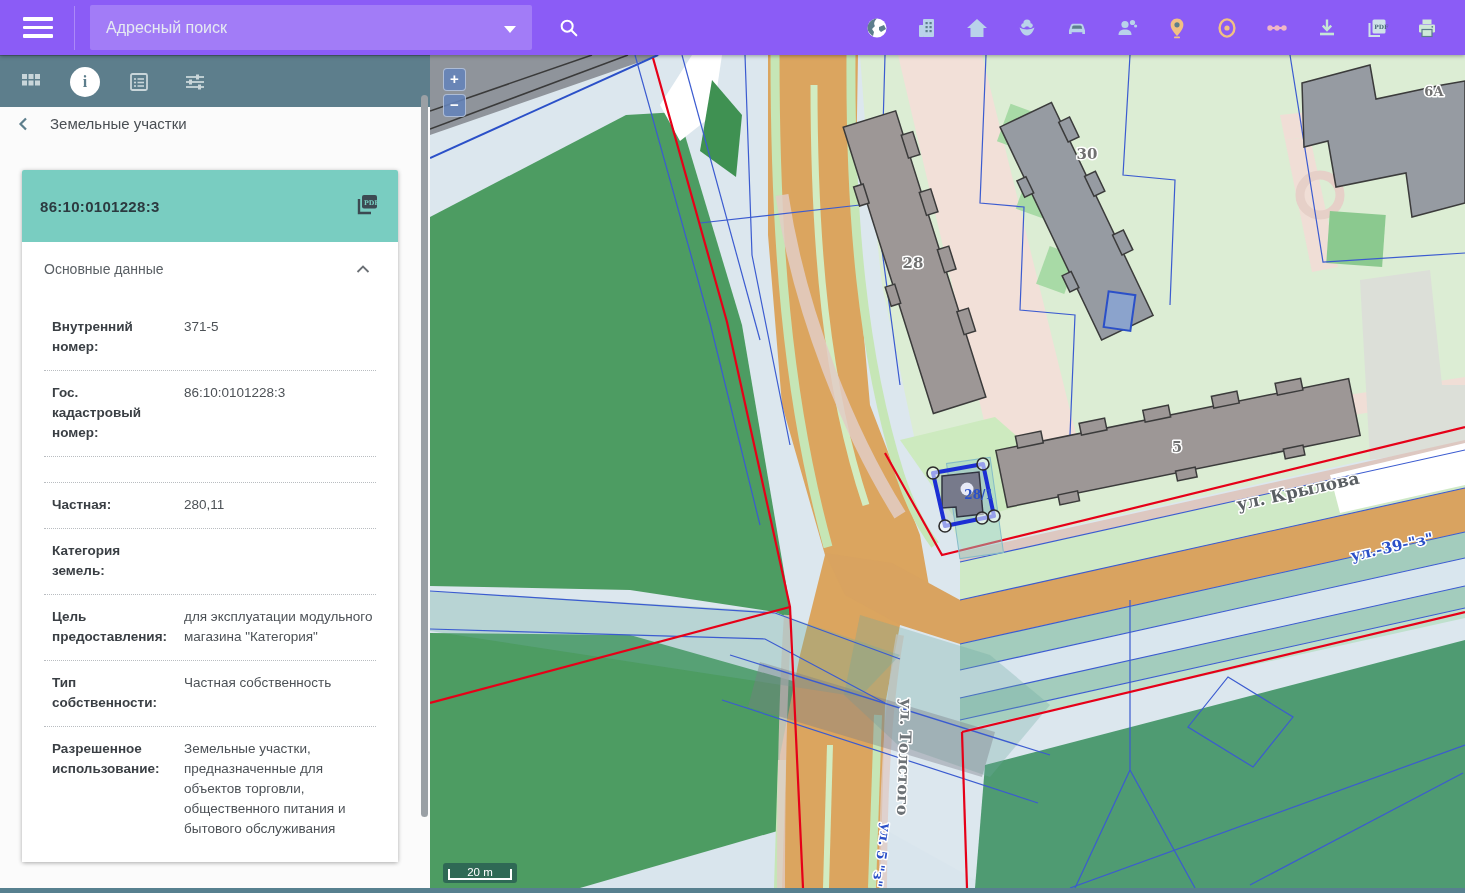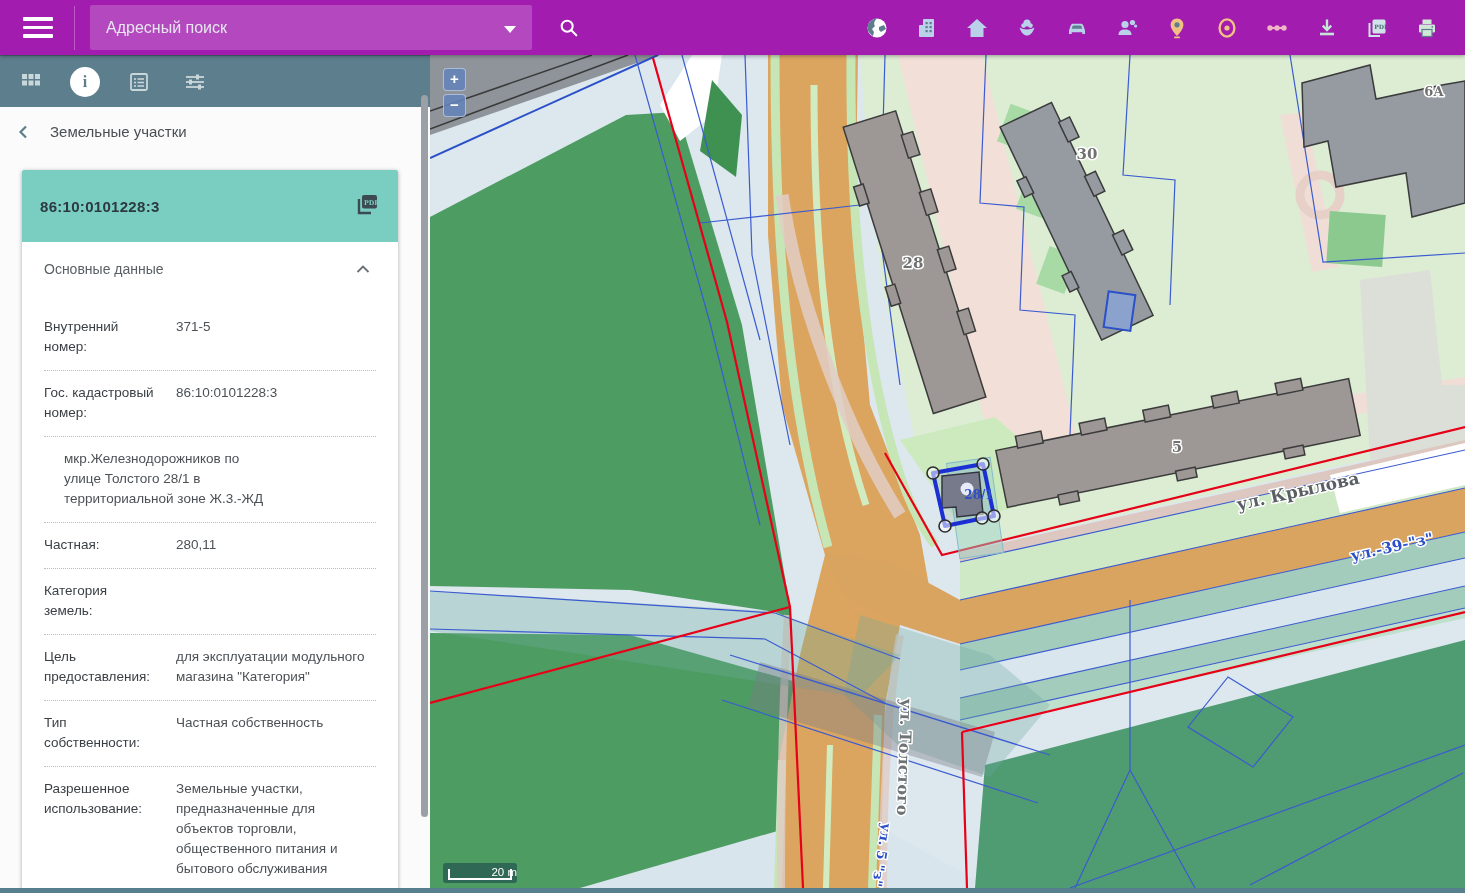--- a/index.html
+++ b/index.html
@@ -1,21 +1,21 @@
 <!DOCTYPE html>
 <html><head>
 <meta charset="utf-8">
 <style>
   * { margin:0; padding:0; box-sizing:border-box; }
   html,body { width:1465px; height:893px; overflow:hidden; background:#eceff1;
               font-family:"Liberation Sans", sans-serif; }
 
   
   .topbar { position:absolute; left:0; top:0; width:1465px; height:55px;
-            background:#a21caf; display:flex; align-items:center; z-index:30;
+            background:#8b5cf6; display:flex; align-items:center; z-index:30;
             box-shadow:0 1px 4px rgba(0,0,0,.35); }
   .hamburger { width:56px; height:40px; margin-left:10px; display:flex; flex-direction:column;
                justify-content:center; gap:5px; align-items:center; cursor:pointer; }
   .hamburger span { width:30px; height:3.5px; background:#fff; border-radius:1px; }
   .tb-divider { width:1px; height:44px; background:rgba(255,255,255,.28); margin-left:8px; }
   .search-box { position:relative; margin-left:15px; width:442px; height:45px;
                 background:rgba(255,255,255,.20); border-radius:2px;
                 display:flex; align-items:center; padding:0 16px; }
   .search-box .ph { color:#e9f0f2; font-size:16px; opacity:.95; }
   .caret-down { position:absolute; right:16px; top:21px; width:0; height:0;
@@ -28,56 +28,56 @@
             cursor:pointer; }
 
   
   .sidebar { position:absolute; left:0; top:55px; width:430px; height:833px;
              background:#fbfbfb; overflow:hidden; z-index:20; }
   .tabbar { height:52px; background:#5d7e8c; border-top:1px solid rgba(0,0,0,.18);
             display:flex; align-items:center; gap:22px; padding-left:14px; }
   .tab { width:34px; height:34px; display:flex; align-items:center; justify-content:center; cursor:pointer; }
   .tab.active { background:#fff; border-radius:50%; width:30px; height:30px; }
   .tab.active .info-i { color:#5d7e8c; font-weight:bold; font-size:16px; font-family:"Liberation Serif",serif; }
-  .panel-title { display:flex; align-items:center; gap:18px; padding:16px 0 6px 16px; }
+  .panel-title { display:flex; align-items:center; gap:18px; padding:8px 0 6px 16px; }
   .panel-title .txt { color:#4a4f54; font-size:15px; }
   .card { position:absolute; left:22px; top:115px; width:376px;
           box-shadow:0 1px 4px rgba(0,0,0,.33); border-radius:2px; background:#fff; }
   .card-head { height:72px; background:#79cdc1; display:flex; align-items:center;
                justify-content:space-between; padding:0 18px; border-radius:2px 2px 0 0; }
   .card-head .num { font-size:15px; font-weight:bold; color:#2c3a40; letter-spacing:.3px; }
   .pdf-btn { cursor:pointer; }
   .card-body { background:#fff; padding:0 0 10px 0; }
   .section-head { display:flex; align-items:center; justify-content:space-between;
                   padding:19px 28px 8px 22px; }
   .section-head .txt { color:#5a6065; font-size:14px; }
   .rows { padding:20px 22px 0 22px; }
   .frow { display:flex; padding:12px 0 13px 0; border-bottom:1px dotted #b9bdc1; }
   .frow:last-child { border-bottom:none; }
-  .flabel { width:112px; min-width:112px; font-weight:normal; color:#3a3f44;
-            font-size:13.5px; line-height:20px; }
+  .flabel { width:112px; min-width:112px; font-weight:bold; color:#3a3f44;
+            font-size:13.5px; line-height:20px;margin-left:8px; }
   .fvalue { margin-left:20px; color:#4c5156; font-size:13.5px; line-height:20px; width:216px; }
   .vscroll { position:absolute; right:2px; top:40px; width:7px; height:722px;
              background:#9aa0a5; border-radius:4px; }
 
   
   .map { position:absolute; left:430px; top:55px; width:1035px; height:833px;
          background:#dce7ee; overflow:hidden; z-index:10; }
   .map svg { position:absolute; left:0; top:0; }
   svg text { font-family:"DejaVu Serif","Liberation Serif",serif; font-weight:bold; }
   .halo { paint-order:stroke; stroke:#ffffff; stroke-width:3px; stroke-linejoin:round; }
   .zoomctl { position:absolute; left:13px; top:13px; width:23px; z-index:12; }
   .zbtn { width:23px; height:23px; background:rgba(100,131,185,.88); border:1px solid rgba(255,255,255,.45);
           border-radius:4px; color:#fff; font-size:15px; font-weight:bold; text-align:center;
           line-height:20px; cursor:pointer; margin-bottom:3px; }
   .scalebar { position:absolute; left:13px; top:808px; width:74px; height:20px;
               background:rgba(42,96,84,.85); border-radius:3px; z-index:12; }
   .scalebar .bracket { position:absolute; left:5px; right:5px; top:6px; bottom:3px;
                        border-left:2px solid #fff; border-right:2px solid #fff; border-bottom:2px solid #fff; }
-  .scalebar .txt { position:absolute; width:100%; text-align:right; top:3px;
+  .scalebar .txt { position:absolute; width:100%; text-align:center; top:3px;
                    color:#fff; font-size:11.5px; font-family:"Liberation Sans",sans-serif; }
 
   .bottomstrip { position:absolute; left:0; bottom:0; width:1465px; height:5px;
                  background:#57808f; z-index:40; }
 </style>
 </head>
 <body>
 
 <div class="topbar">
   <div class="hamburger">
@@ -260,21 +260,20 @@
       <div class="rows">
         <div class="frow">
             <div class="flabel">Внутренний номер:</div>
             <div class="fvalue">371-5</div>
           </div>
         <div class="frow">
             <div class="flabel">Гос. кадастровый номер:</div>
             <div class="fvalue">86:10:0101228:3</div>
           </div>
         <div class="frow">
-            <div class="fvalue">мкр.Железнодорожников по улице Толстого 28/1 в территориальной зоне Ж.3.-ЖД</div>
           </div>
         <div class="frow">
             <div class="flabel">Частная:</div>
             <div class="fvalue">280,11</div>
           </div>
         <div class="frow">
             <div class="flabel">Категория земель:</div>
           </div>
         <div class="frow">
             <div class="flabel">Цель предоставления:</div>

